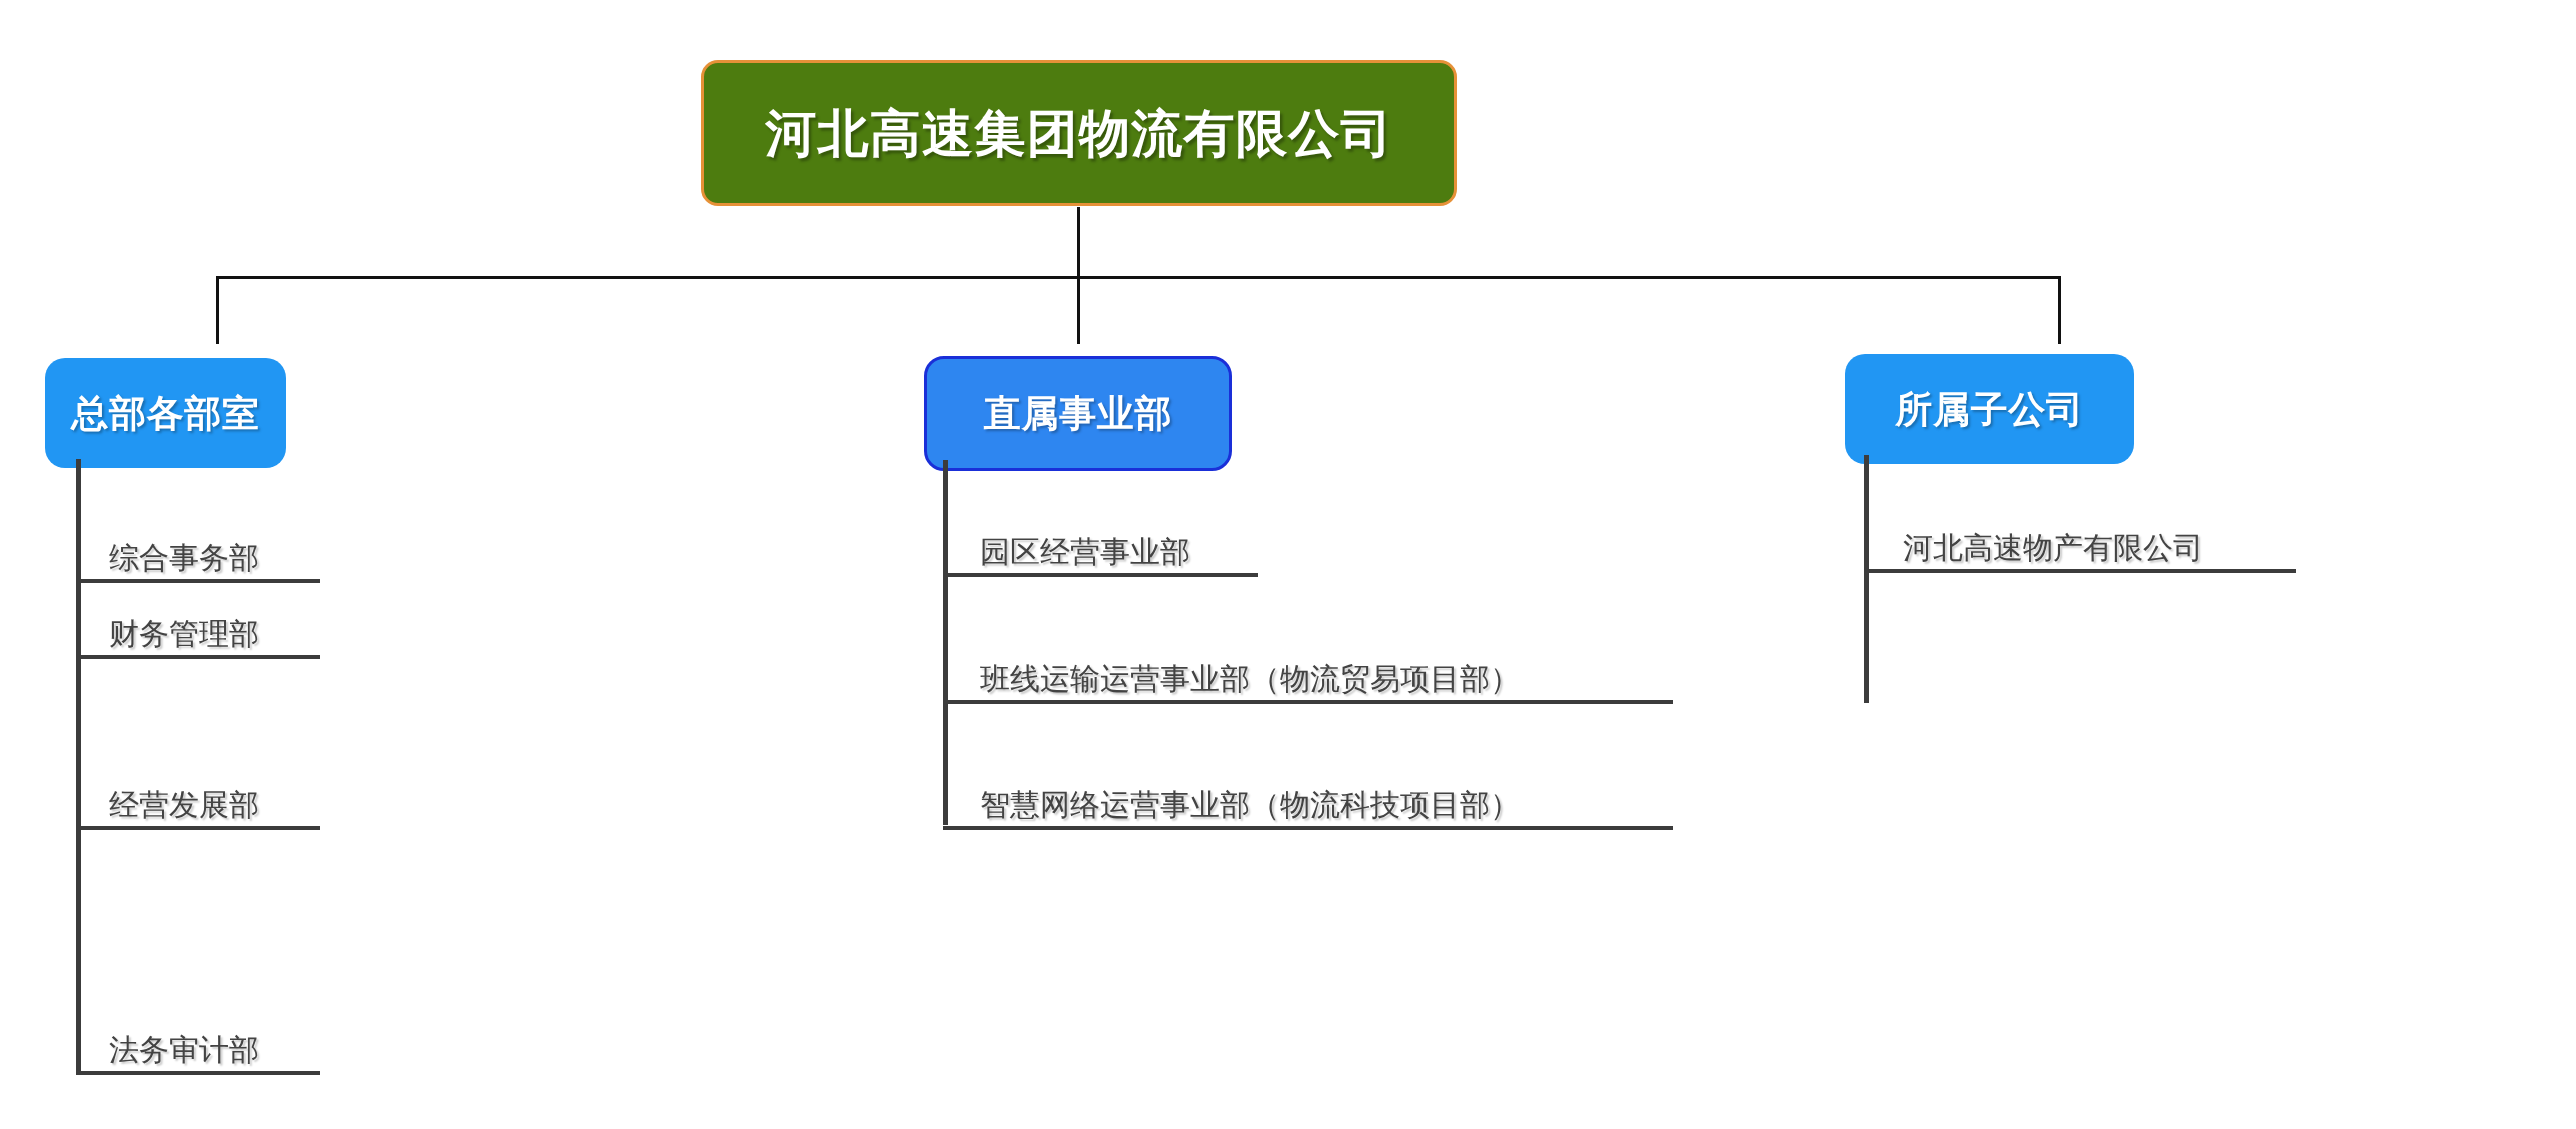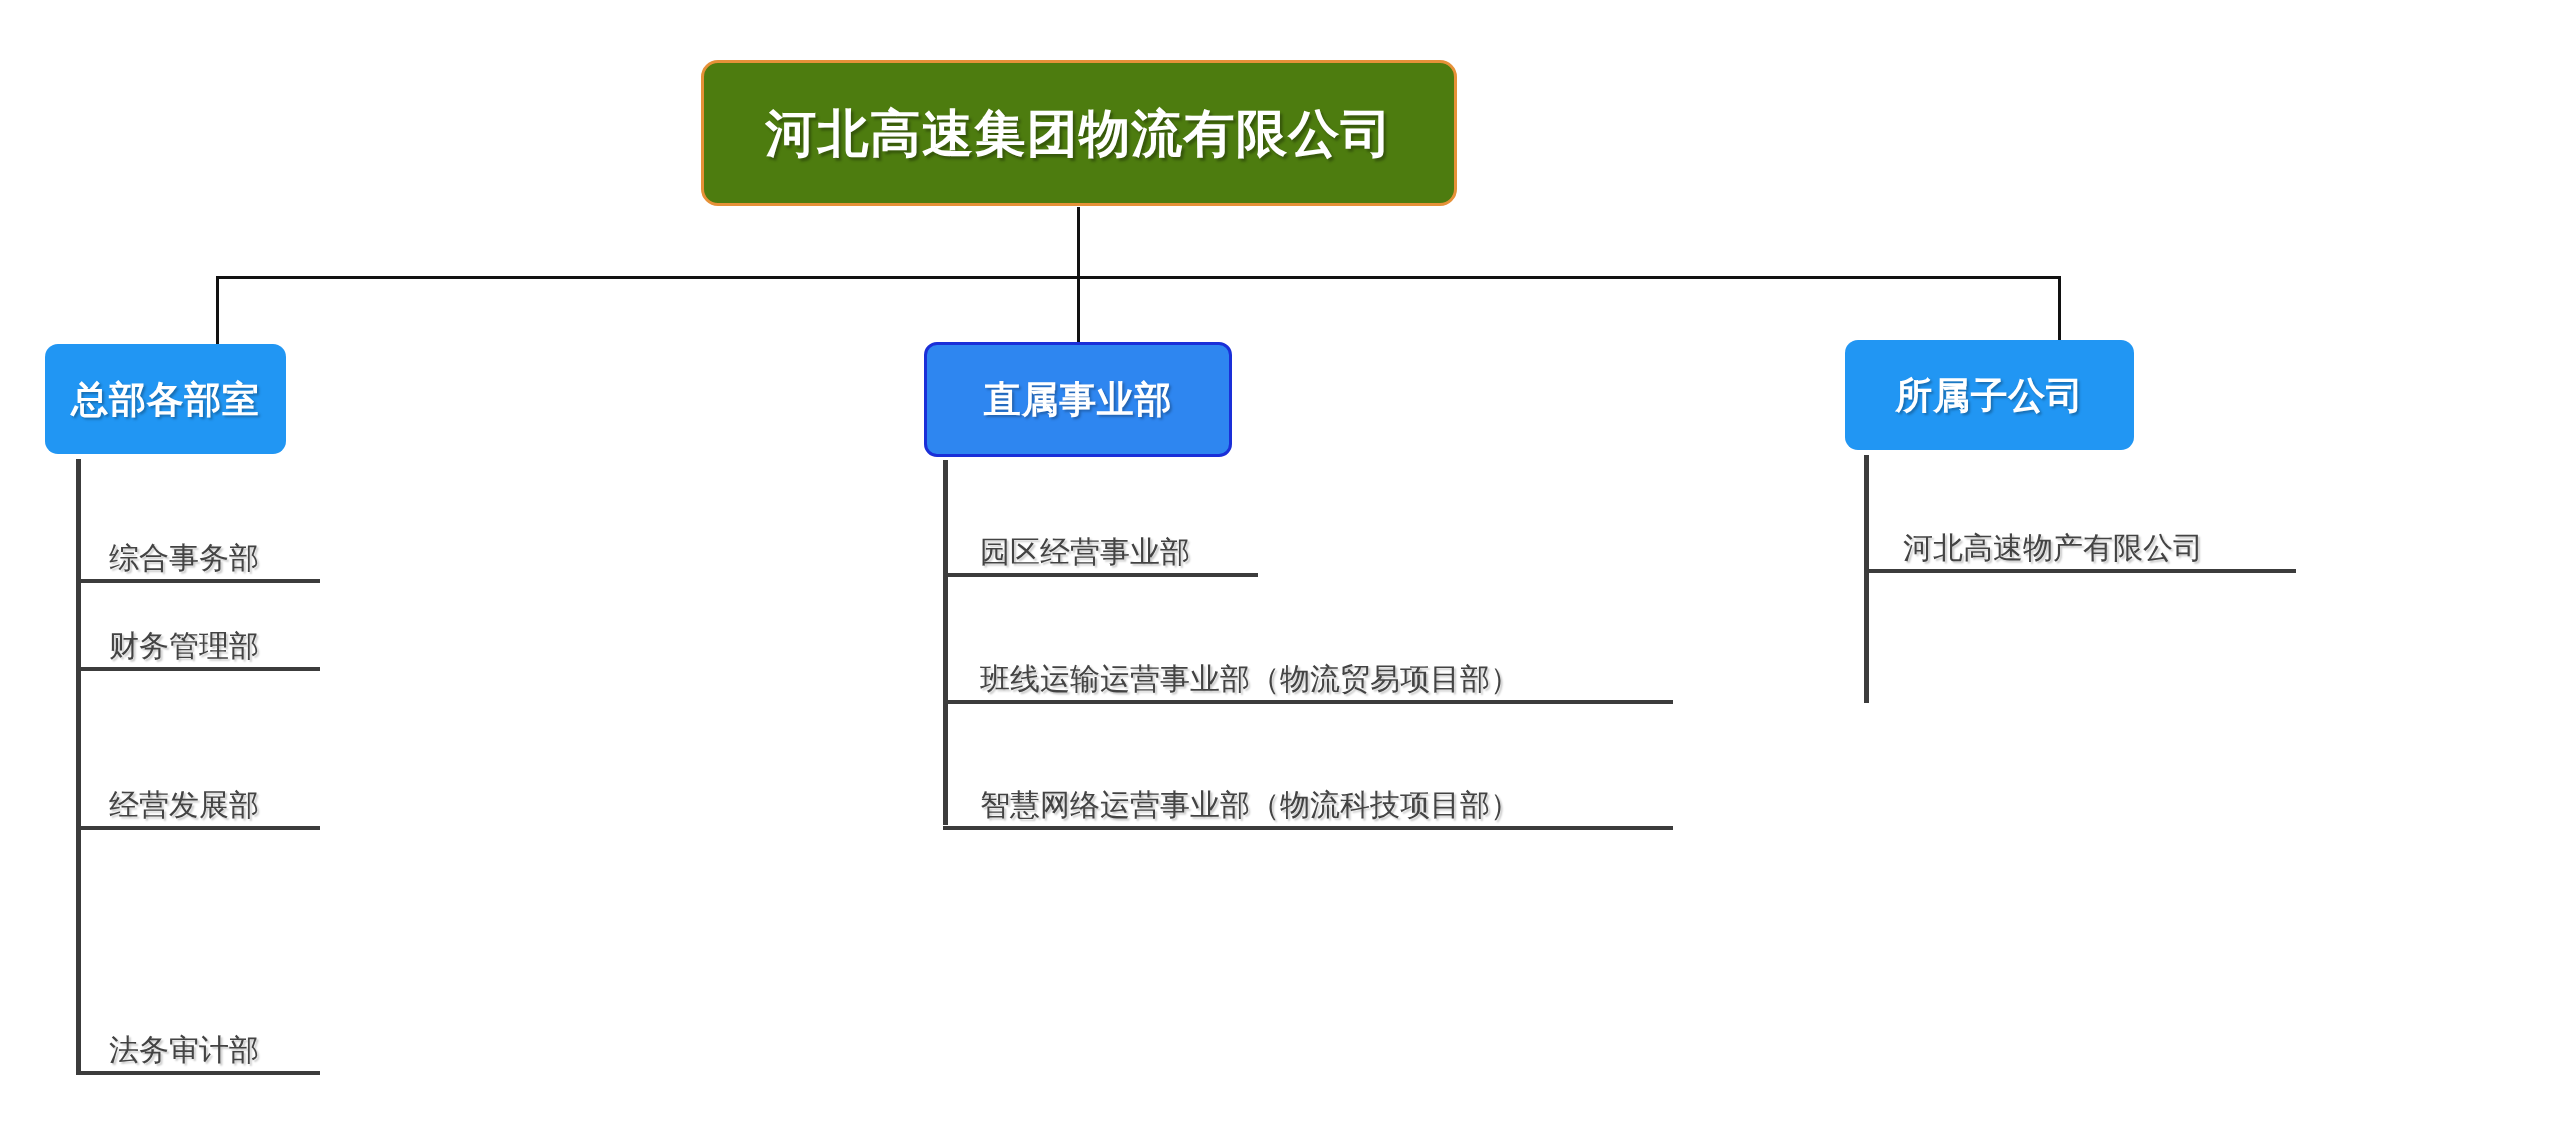--- a/index.html
+++ b/index.html
@@ -40,24 +40,25 @@
     letter-spacing: 1.3px;
     line-height: 1;
     text-shadow: 2.6px 2.6px 2.6px rgba(0,0,0,0.30);
     white-space: nowrap;
   }
 
   
   .branch-node {
     position: absolute;
     box-sizing: border-box;
-    border-radius: 13px;
+    border-radius: 20px;
     display: flex;
     align-items: center;
     justify-content: center;
+    margin-top: 14px;
   }
   .branch-node .node-label {
     color: #ffffff;
     font-size: 37px;
     font-weight: bold;
     letter-spacing: 0.7px;
     line-height: 1;
     text-shadow: 2px 2px 2.6px rgba(0,0,0,0.28);
     white-space: nowrap;
   }
@@ -124,21 +125,21 @@
 
   <div class="branch-node branch-plain" style="left:45px; top:344px; width:241px; height:110px;">
     <span class="node-label">总部各部室</span>
   </div>
   <div class="leaf-spine" style="left:76px; top:459px; height:615px;"></div>
 
   <div class="leaf-item" style="left:76px; top:499px; width:244px; height:84px;">
     <span class="leaf-label" style="left:33px;">综合事务部</span>
     <span class="leaf-underline" style="width:244px;"></span>
   </div>
-  <div class="leaf-item" style="left:76px; top:583px; width:244px; height:88px;">
+  <div class="leaf-item" style="left:76px; top:583px; width:244px; height:76px;">
     <span class="leaf-label" style="left:33px;">财务管理部</span>
     <span class="leaf-underline" style="width:244px;"></span>
   </div>
   <div class="leaf-item" style="left:76px; top:746px; width:244px; height:84px;">
     <span class="leaf-label" style="left:33px;">经营发展部</span>
     <span class="leaf-underline" style="width:244px;"></span>
   </div>
   <div class="leaf-item" style="left:76px; top:991px; width:244px; height:84px;">
     <span class="leaf-label" style="left:33px;">法务审计部</span>
     <span class="leaf-underline" style="width:244px;"></span>

